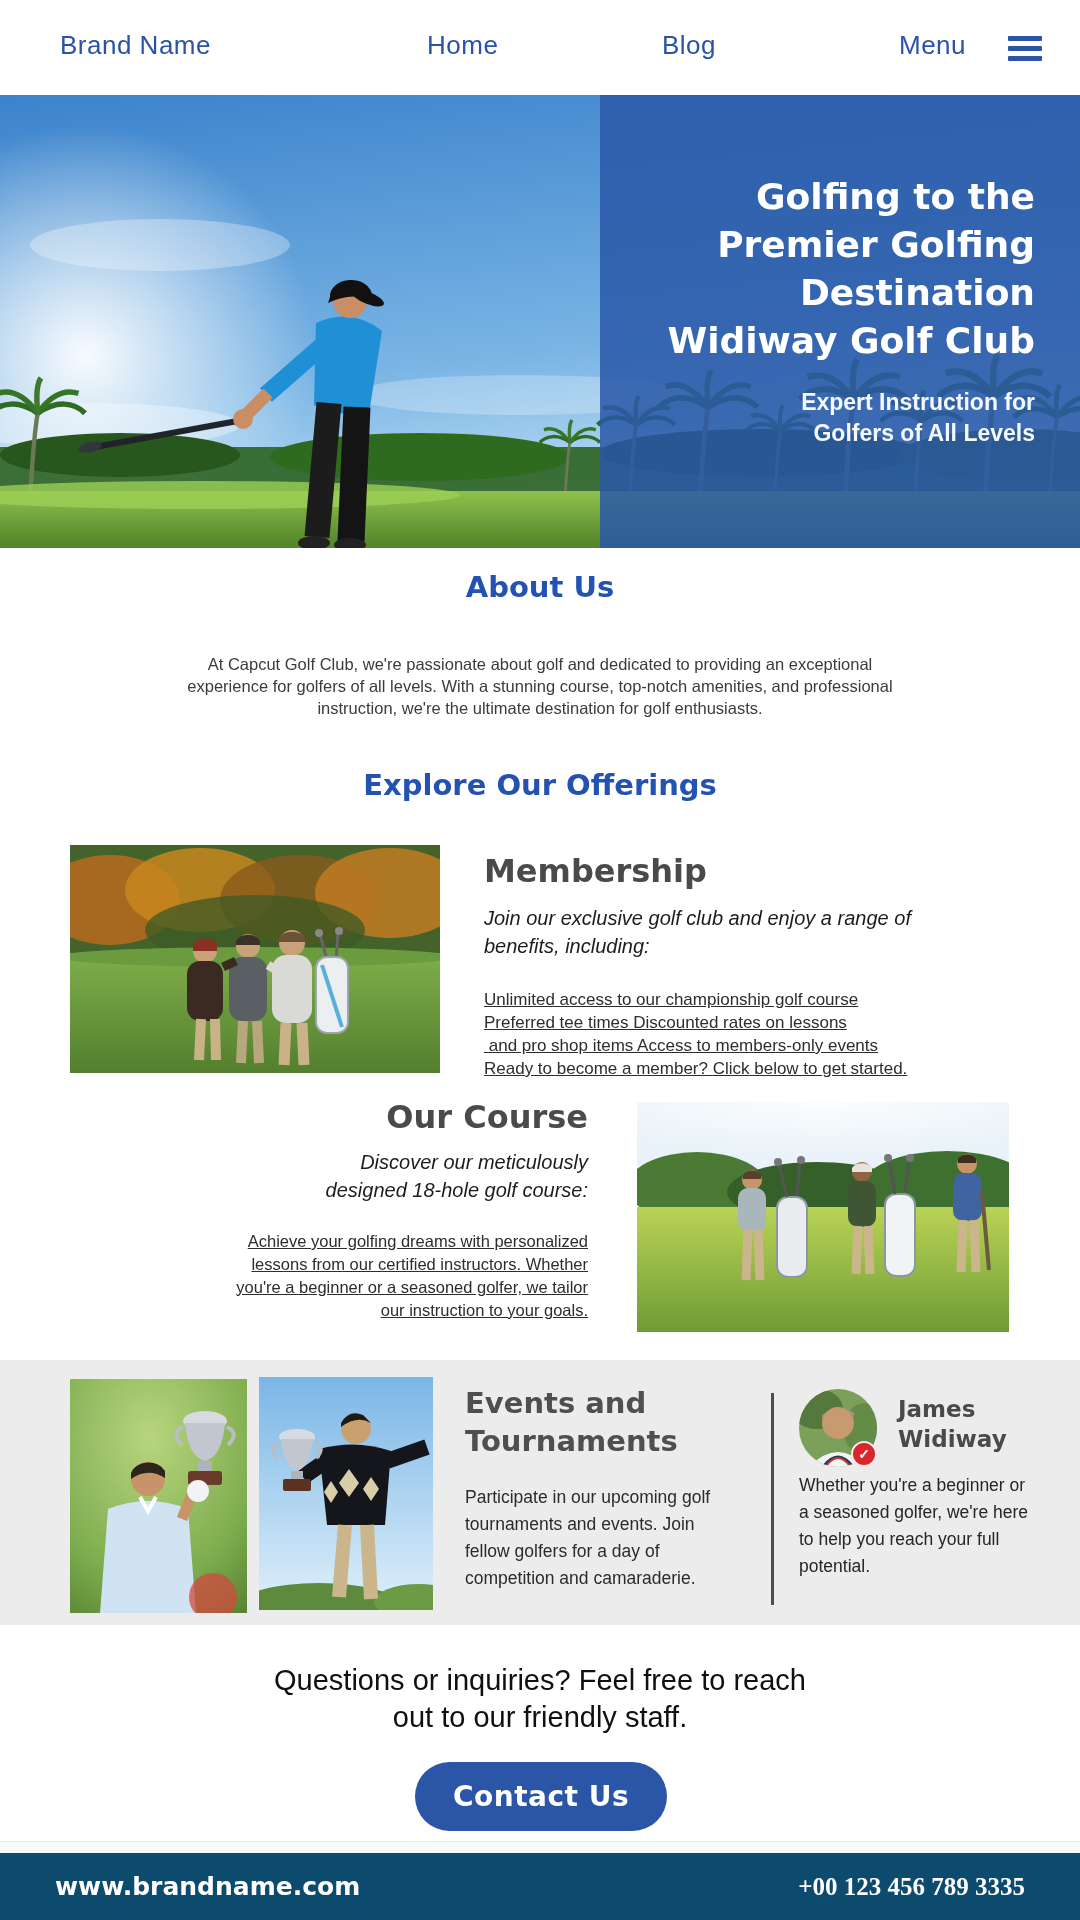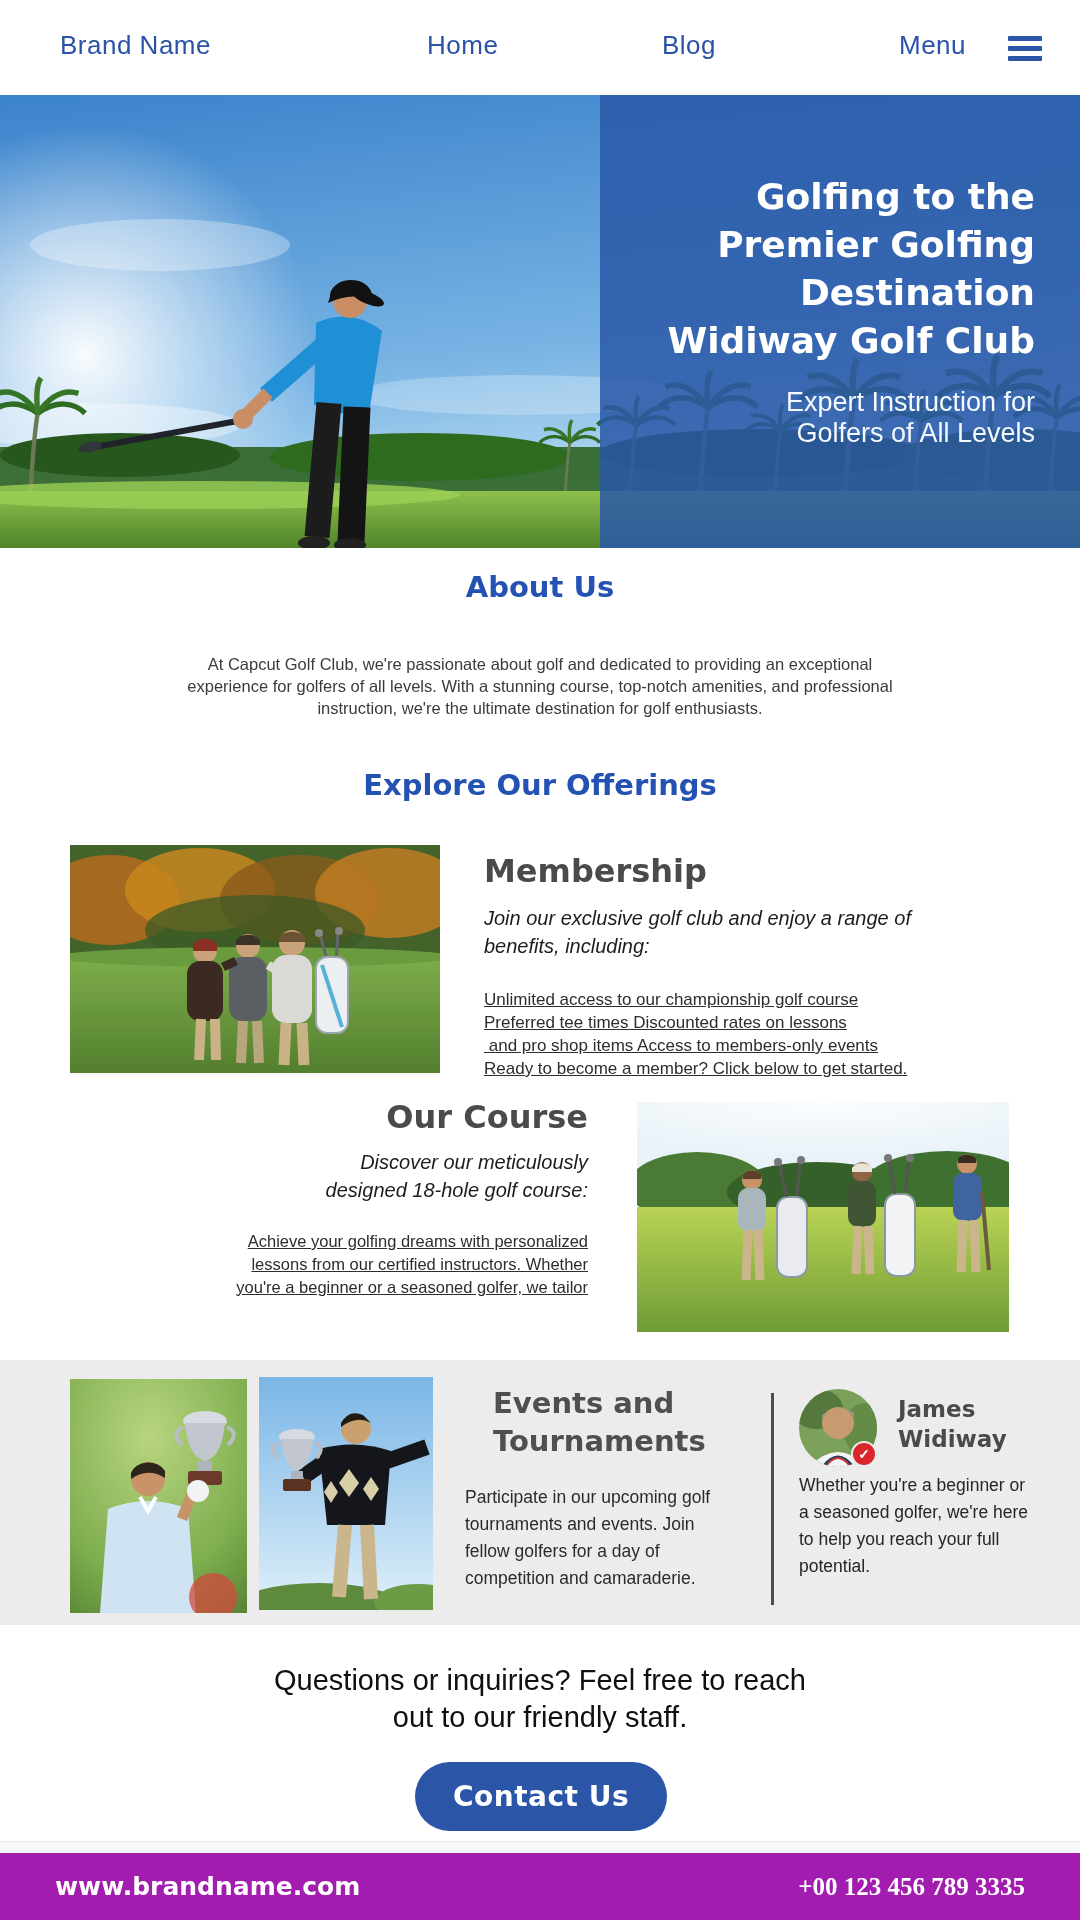--- a/index.html
+++ b/index.html
@@ -19,21 +19,21 @@
   .burger { position:absolute; left:1008px; top:36px; width:34px; cursor:pointer; }
   .burger .bar { display:block; width:34px; height:5px; background:#2b55a7; margin-bottom:5px; border-radius:1px; }
 
   
   .hero { position:absolute; top:95px; left:0; width:1080px; height:453px; overflow:hidden; }
   .hero svg.bg { position:absolute; top:0; left:0; width:1080px; height:453px; }
   .hero-overlay { position:absolute; top:0; left:600px; width:480px; height:453px;
                   background:rgba(42,88,168,0.86); }
   .hero-text { position:absolute; top:78px; right:45px; text-align:right; color:#fff; }
   .hero-title { font-family:"DejaVu Sans", sans-serif; font-weight:bold; font-size:36px; line-height:48px; }
-  .hero-sub { margin-top:22px; font-size:27px; line-height:31px; font-weight:400; color:#f4f8ff; }
+  .hero-sub { margin-top:22px; font-size:23px; line-height:31px; font-weight:700; color:#f4f8ff; }
 
   
   .h-blue { position:absolute; left:0; width:1080px; text-align:center;
             font-family:"DejaVu Sans", sans-serif; font-weight:bold; font-size:29px; color:#2352b3; }
   .about-head { top:570px; }
   .offer-head { top:768px; }
   .about-body { position:absolute; top:653px; left:180px; width:720px; text-align:center;
                 font-size:16.5px; line-height:22px; color:#3b3b3b; }
 
   
@@ -48,41 +48,41 @@
   .c-text { position:absolute; top:1098px; left:140px; width:448px; text-align:right; }
   .c-text .sub-italic { margin-top:12px; }
   .c-text .body-lines { margin-top:26px; font-size:16.5px; }
   .c-photo { position:absolute; top:1102px; left:637px; width:372px; height:230px; overflow:hidden; }
 
   
   .events { position:absolute; top:1360px; left:0; width:1080px; height:265px; background:#ececec; }
   .e-photo1 { position:absolute; top:19px; left:70px; width:177px; height:234px; overflow:hidden; }
   .e-photo2 { position:absolute; top:17px; left:259px; width:174px; height:233px; overflow:hidden; }
   .e-text { position:absolute; top:24px; left:465px; width:280px; }
-  .e-head { font-family:"DejaVu Sans", sans-serif; font-weight:bold; font-size:29px; line-height:38px; color:#4f4f4f;margin-left:28px; }
+  .e-head { font-family:"DejaVu Sans", sans-serif; font-weight:bold; font-size:29px; line-height:38px; color:#4f4f4f; }
   .e-body { margin-top:24px; width:248px; font-size:17.5px; line-height:27px; color:#2b2b2b; }
   .v-divider { position:absolute; top:33px; left:771px; width:3px; height:212px; background:#4d4d4d; }
   .avatar { position:absolute; top:29px; left:799px; width:78px; height:78px; border-radius:50%; overflow:hidden; }
   .badge { position:absolute; top:81px; left:851px; width:26px; height:26px; border-radius:50%;
            background:#d8262c; border:2px solid #ececec; color:#fff; font-size:14px; font-weight:bold;
            display:flex; align-items:center; justify-content:center; }
   .t-name { position:absolute; top:34px; left:898px; font-family:"DejaVu Sans", sans-serif;
             font-weight:bold; font-size:23px; line-height:30px; color:#4a4a4a; }
   .t-quote { position:absolute; top:112px; left:799px; width:238px; font-size:17.5px; line-height:27px; color:#262626; }
 
   
   .contact-prompt { position:absolute; top:1662px; left:0; width:1080px; text-align:center;
                     font-size:29px; line-height:37px; color:#101010; }
   .contact-btn { position:absolute; top:1762px; left:415px; width:252px; height:69px; border-radius:35px;
                  background:#2b55a7; display:flex; align-items:center; justify-content:center; cursor:pointer;
                  font-family:"DejaVu Sans", sans-serif; font-weight:bold; font-size:28px; color:#fff; letter-spacing:.5px; }
 
   
   .prefooter { position:absolute; top:1841px; left:0; width:1080px; height:12px; background:#f7f9fb; border-top:1px solid #e7ebf0; }
-  .footer { position:absolute; top:1853px; left:0; width:1080px; height:67px; background:#a21caf;
+  .footer { position:absolute; top:1853px; left:0; width:1080px; height:67px; background:#0c4a6e;
             display:flex; align-items:center; }
   .f-site  { position:absolute; left:55px;  font-family:"DejaVu Sans", sans-serif; font-weight:bold; font-size:25px; color:#fff; }
   .f-phone { position:absolute; right:55px; font-family:Liberation Serif, serif; font-weight:bold; font-size:25px; color:#fff; }
 
   svg.ph { display:block; width:100%; height:100%; }
 </style>
 </head>
 <body>
 
 <div class="nav">
@@ -242,20 +242,21 @@
 <div class="c-text">
   <div class="h-dark">Our Course</div>
   <div class="sub-italic">
     <div>Discover our meticulously</div>
     <div>designed 18-hole golf course:</div>
   </div>
   <div class="body-lines">
     <div>Achieve your golfing dreams with personalized</div>
     <div>lessons from our certified instructors. Whether</div>
     <div>you're a beginner or a seasoned golfer, we tailor</div>
+    <div>our instruction to your goals.</div>
   </div>
 </div>
 <div class="c-photo">
   <svg class="ph" viewBox="0 0 372 230" preserveAspectRatio="none">
     <defs>
       <linearGradient id="cgrass" x1="0" y1="0" x2="0" y2="1">
         <stop offset="0" stop-color="#b9d355"></stop>
           <stop offset="1" stop-color="#6f9c35"></stop>
       </linearGradient>
       <radialGradient id="cglow" cx="0.5" cy="0" r="0.8">

